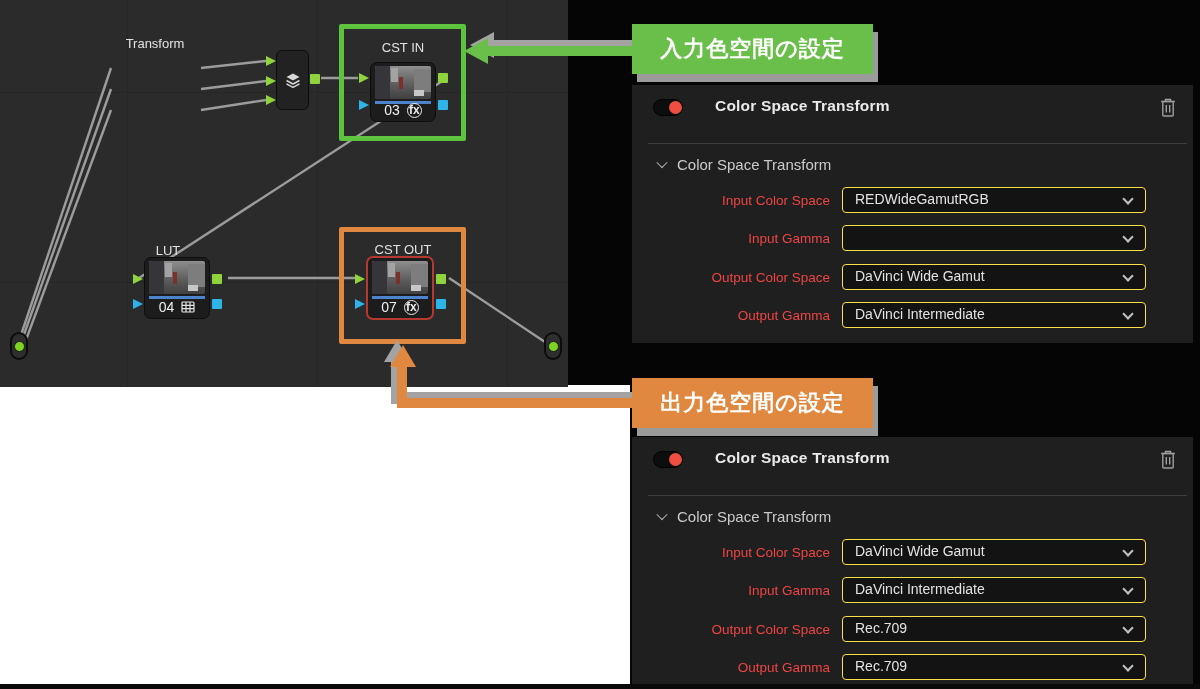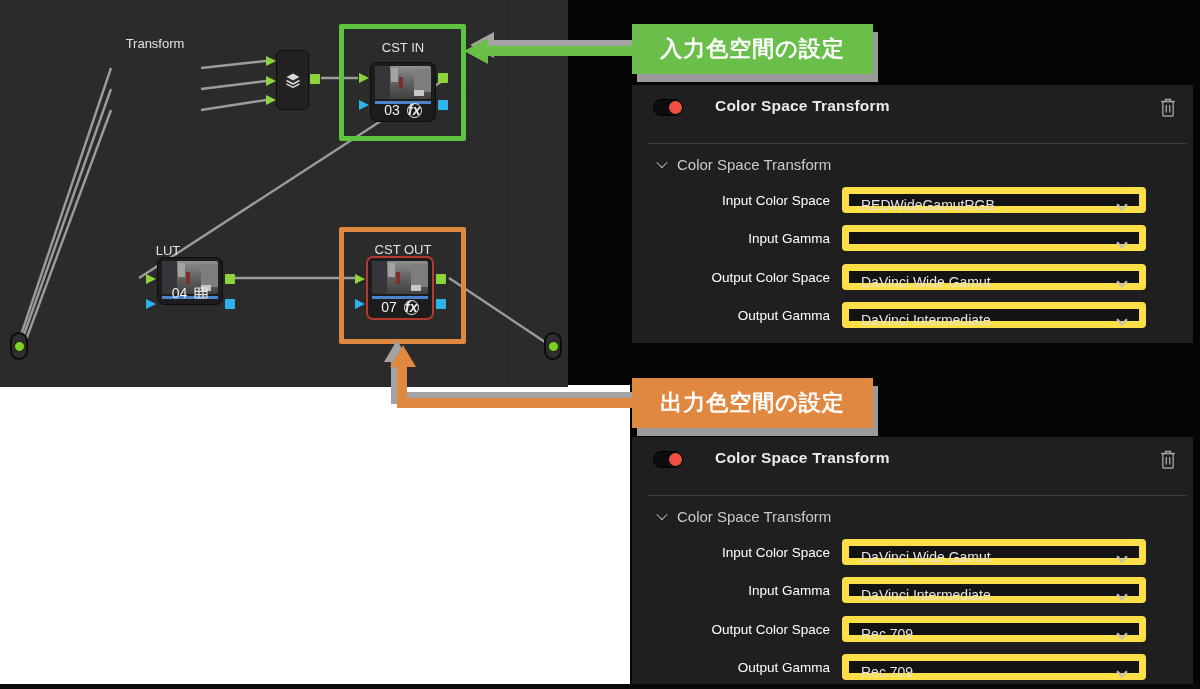--- a/index.html
+++ b/index.html
@@ -33,21 +33,21 @@
             justify-content:center; gap:7px; color:#f0f0f0; font-size:14px; }
   .node-title { position:absolute; color:#e2e2e2; font-size:13px; text-align:center; }
 
   .port { position:absolute; }
   .tri-g { width:0; height:0; border-top:5px solid transparent; border-bottom:5px solid transparent; border-left:10px solid #8fd43c; }
   .tri-b { width:0; height:0; border-top:5px solid transparent; border-bottom:5px solid transparent; border-left:10px solid #2fb4ea; }
   .sq-g { width:10px; height:10px; background:#8fd43c; border-radius:1px; }
   .sq-b { width:10px; height:10px; background:#2fb4ea; border-radius:1px; }
 
   .fx { display:inline-flex; width:15px; height:15px; border:1.5px solid #ececec; border-radius:50%;
-        color:#ececec; font-size:14px; font-style:italic; font-weight:bold; align-items:center; justify-content:center; }
+        color:#ececec; font-size:12px; font-weight:bold; align-items:center; justify-content:center; }
 
   .mixer { position:absolute; left:276px; top:50px; width:33px; height:60px; background:#222222;
            border:1px solid #0d0d0d; border-radius:6px; display:flex; align-items:center; justify-content:center; }
 
   .io-node { position:absolute; width:18px; height:28px; background:#2e2e2e; border:2px solid #0c0c0c;
              border-radius:9px; display:flex; align-items:center; justify-content:center; }
   .io-dot { width:11px; height:11px; border-radius:50%; background:#7ed321; border:1px solid #1a1a1a; }
 
   .sel-box { position:absolute; border-radius:2px; }
   .box-green { left:339px; top:24px; width:127px; height:117px; border:5px solid #5ec33e; }
@@ -73,22 +73,22 @@
   .knob { position:absolute; left:15px; top:1px; width:13px; height:13px; border-radius:50%; background:#ee4f41; }
   .p-title { position:absolute; left:83px; top:12px; font-size:15.5px; font-weight:bold; color:#eaeaea; letter-spacing:.2px; }
   .trash { position:absolute; right:16px; top:12px; width:18px; height:21px; }
   .divider { position:absolute; left:16px; right:6px; top:58px; border-top:1px solid #3d3d3d; }
   .p-section { position:absolute; left:26px; top:66px; height:26px; display:flex; align-items:center; gap:11px;
                color:#cbcbcb; font-size:15px; }
   .chev { width:8px; height:8px; border-right:1.8px solid #b5b5b5; border-bottom:1.8px solid #b5b5b5;
           transform:rotate(45deg) translate(-1px,-1px); }
   .p-row { position:absolute; left:0; width:100%; height:26px; display:flex; align-items:center; }
   .r1{top:102px}.r2{top:140px}.r3{top:179px}.r4{top:217px}
-  .lbl { width:198px; text-align:right; font-size:13.5px; color:#ffffff; }
-  .dd { position:absolute; left:210px; width:304px; height:26px; background:#131313; border:7px solid #fde047; border-radius:4px; }
+  .lbl { width:198px; text-align:right; font-size:13.5px; color:#ef4444; }
+  .dd { position:absolute; left:210px; width:304px; height:26px; background:#131313; border:1px solid #fde047; border-radius:4px; }
   .dd .val { display:block; line-height:23px; padding-left:12px; font-size:14px; color:#e3e3e3; }
   .dd-chev { position:absolute; right:13px; top:7px; width:8px; height:8px;
              border-right:2px solid #c2c2c2; border-bottom:2px solid #c2c2c2; transform:rotate(45deg); }
 </style>
 </head>
 <body>
 
 <div class="page">
 
   <div class="black-a"></div>
@@ -151,21 +151,21 @@
         </span>
       <span class="pbar"></span>
       <span class="nlabel">
           <b style="font-weight:normal">03</b>
           <span class="fx">fx</span>
         </span>
     </div>
     <div class="sel-box box-green"></div>
 
     <div class="node-title" style="left:140px;top:243px;width:56px">LUT</div>
-    <div class="node" style="left:157px;top:257px;width:66px;height:48px">
+    <div class="node" style="left:144px;top:257px;width:66px;height:62px">
       <span class="port tri-g" style="left:-12px;top:16px"></span>
       <span class="port tri-b" style="left:-12px;top:41px"></span>
       <span class="port sq-g" style="right:-13px;top:16px"></span>
       <span class="port sq-b" style="right:-13px;top:41px"></span>
       <span class="thumb">
           <i class="t1"></i>
           <i class="t5"></i>
           <i class="t2"></i>
           <i class="t3"></i>
           <i class="t4"></i>

